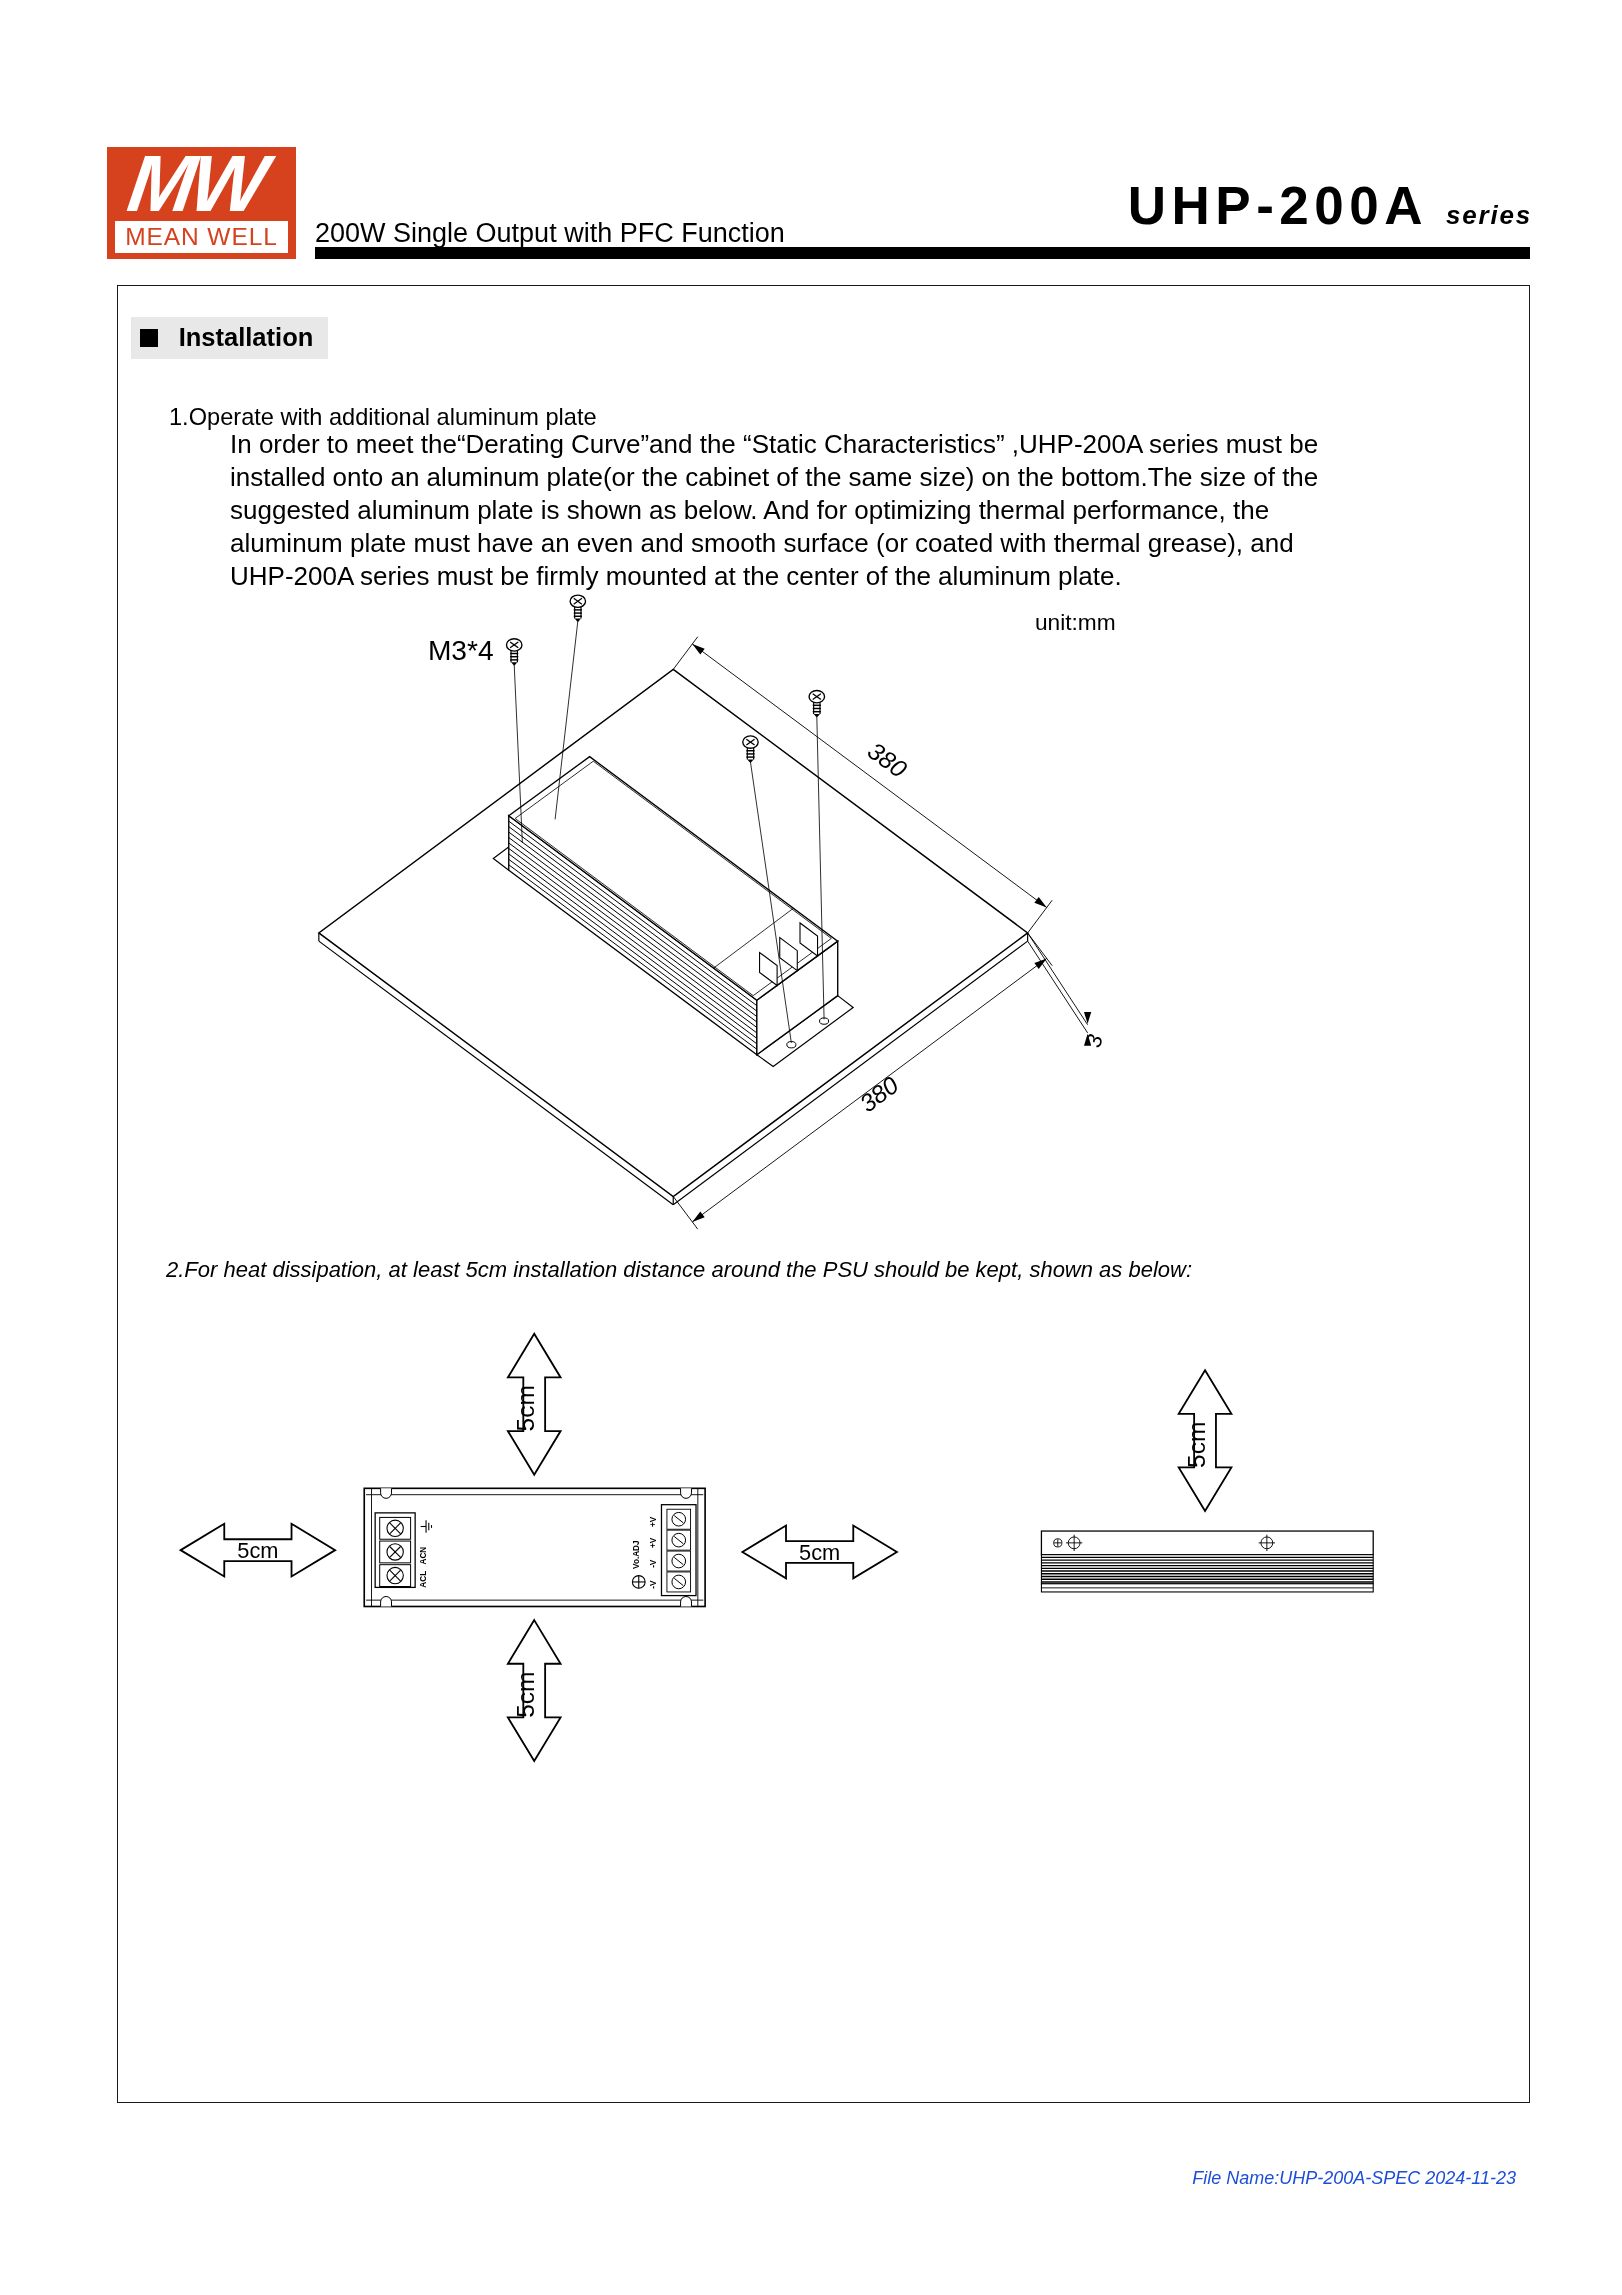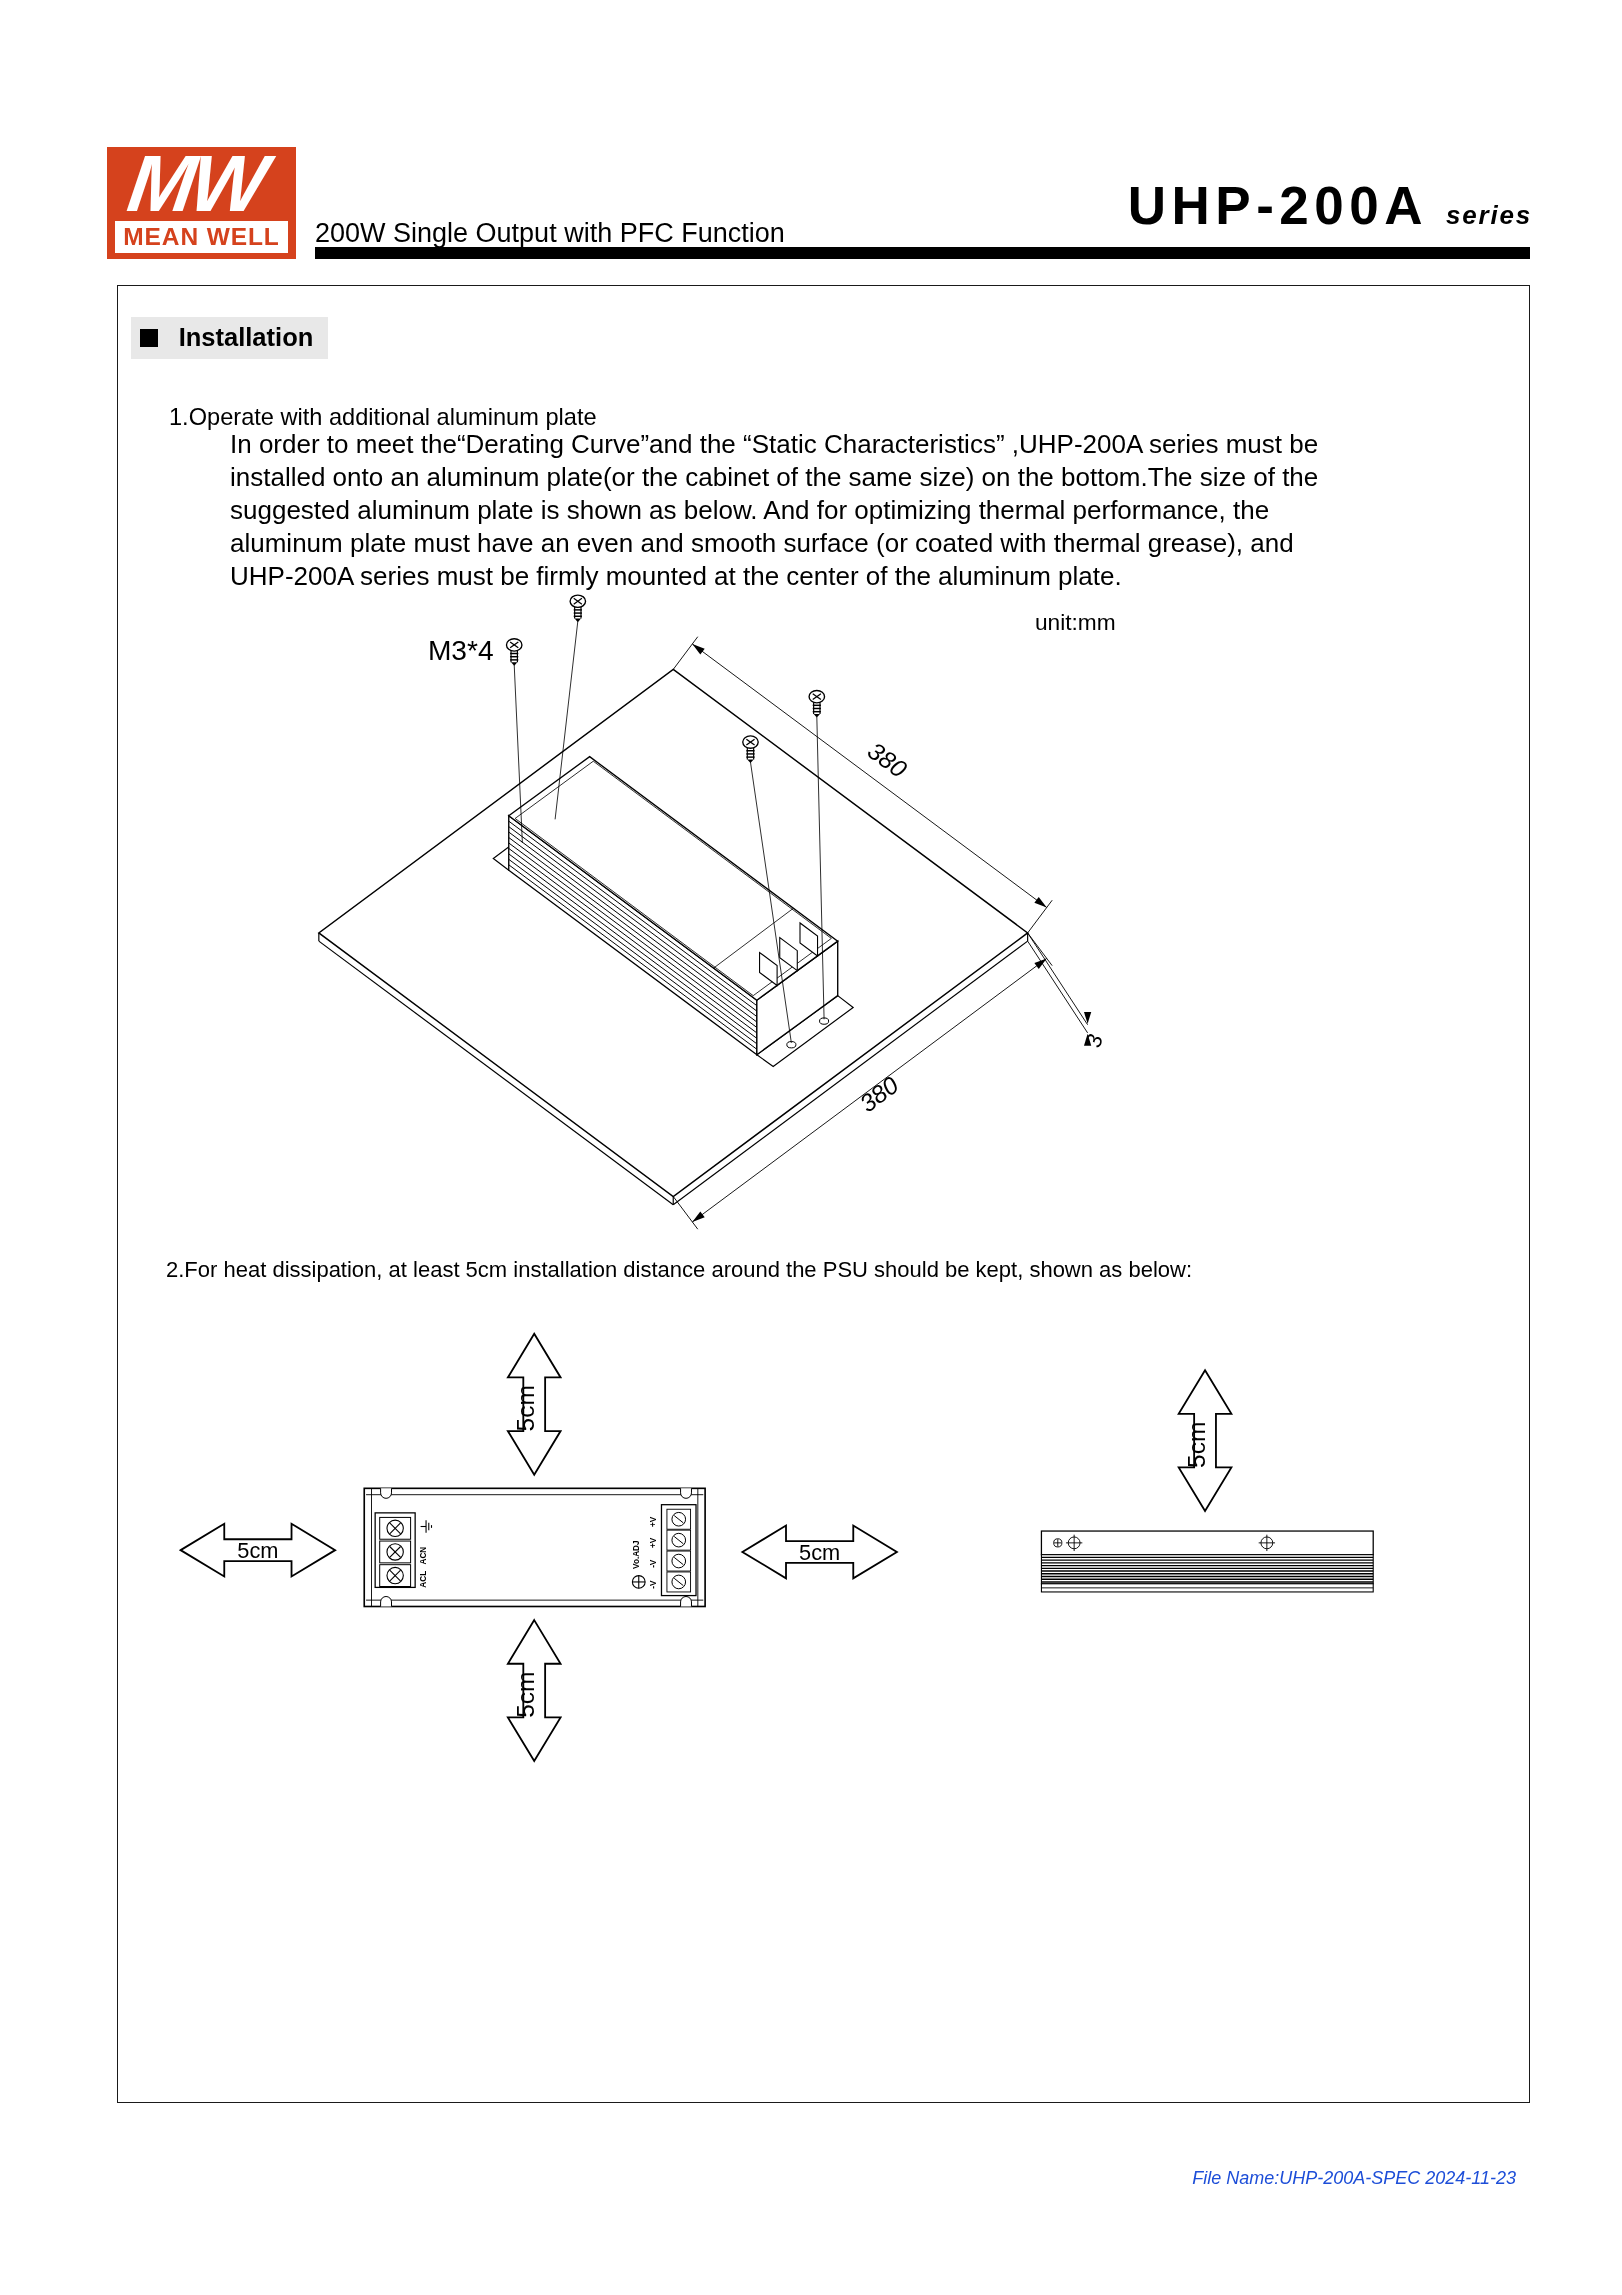--- a/index.html
+++ b/index.html
@@ -4,36 +4,36 @@
 <style>
   html,body{margin:0;padding:0;background:#ffffff;}
   body{position:relative;width:1623px;height:2296px;overflow:hidden;
        font-family:"Liberation Sans",sans-serif;color:#000;}
   
   .logo{position:absolute;left:107px;top:147px;width:189px;height:112px;background:#d5421d;}
   .logo .mw{position:absolute;left:22px;top:-7.3px;color:#fff;font-size:80px;font-weight:700;
             font-style:italic;letter-spacing:-4.5px;transform:skewX(-8deg);line-height:1.1;}
   .logo .band{position:absolute;left:8.2px;right:8.2px;bottom:6.4px;height:32px;background:#fff;
               display:flex;align-items:center;justify-content:center;}
-  .logo .band span{color:#d5421d;font-weight:700;font-size:24.5px;letter-spacing:0.9px;white-space:nowrap;}
+  .logo .band span{color:#d5421d;font-weight:400;font-size:24.5px;letter-spacing:0.9px;white-space:nowrap;}
   .subtitle{position:absolute;left:315px;top:218px;font-size:27px;}
   .series{position:absolute;right:91px;top:175px;display:flex;align-items:baseline;gap:18px;}
   .series .big{font-size:53px;font-weight:700;letter-spacing:5.5px;white-space:nowrap;}
   .series .small{font-size:26px;font-weight:700;letter-spacing:1.8px;font-style:italic;}
   .titlebar{position:absolute;left:315px;top:247px;width:1215px;height:11.8px;background:#000;}
   
   .contentbox{position:absolute;left:117px;top:285px;width:1413px;height:1818px;
               border:1.8px solid #1a1a1a;box-sizing:border-box;}
   .sec-head{position:absolute;left:12.7px;top:31px;display:inline-flex;align-items:center;gap:21px;
             background:#e8e8e8;padding:6.4px 14.5px 6.4px 9px;}
   .sec-head .sq{width:18px;height:18px;background:#000;}
   .sec-head .t{font-size:25.5px;font-weight:700;}
   .step1{position:absolute;left:51px;top:118px;font-size:23.6px;}
   .para{position:absolute;left:112px;top:142px;width:1105px;font-size:26px;line-height:33px;}
-  .step2{position:absolute;left:48px;top:971px;font-size:22px;}
+  .step2{position:absolute;left:48px;top:971px;font-size:22px;font-style:italic;}
   .fig1{position:absolute;left:137px;top:288px;}
   .fig2{position:absolute;left:19px;top:1034px;}
   
   .footer{position:absolute;right:107px;top:2168px;font-size:18px;font-style:italic;color:#1d4ed8;}
   svg text{font-family:"Liberation Sans",sans-serif;}
 </style>
 </head>
 <body>
 
 <div class="logo">

